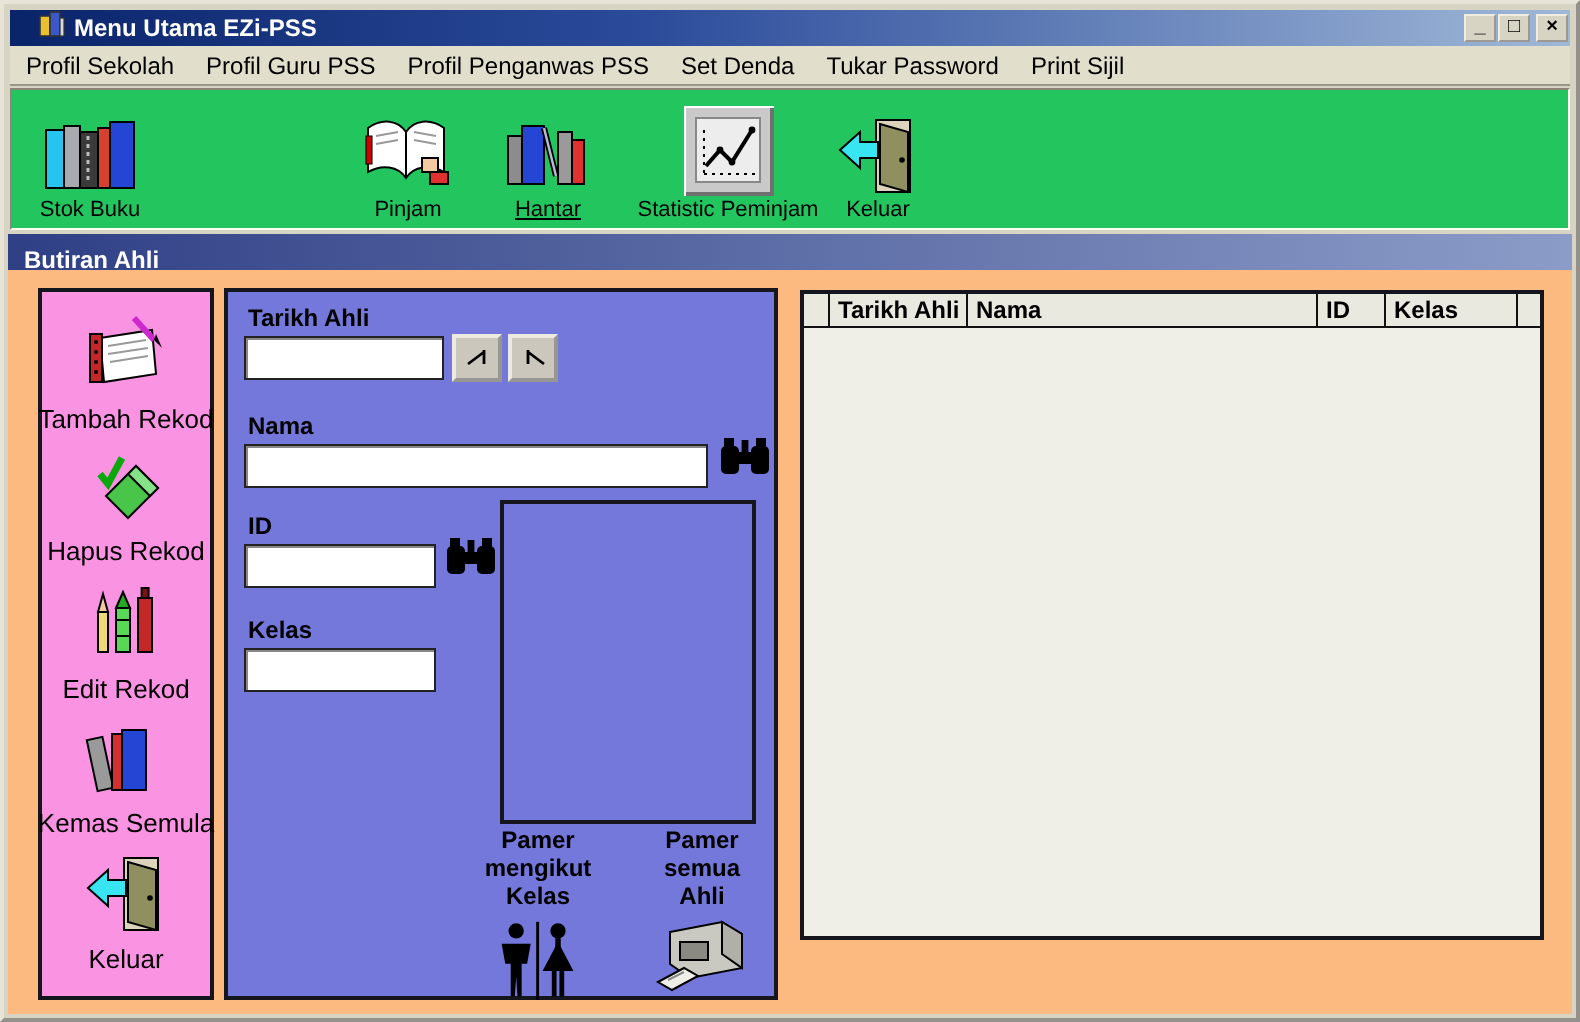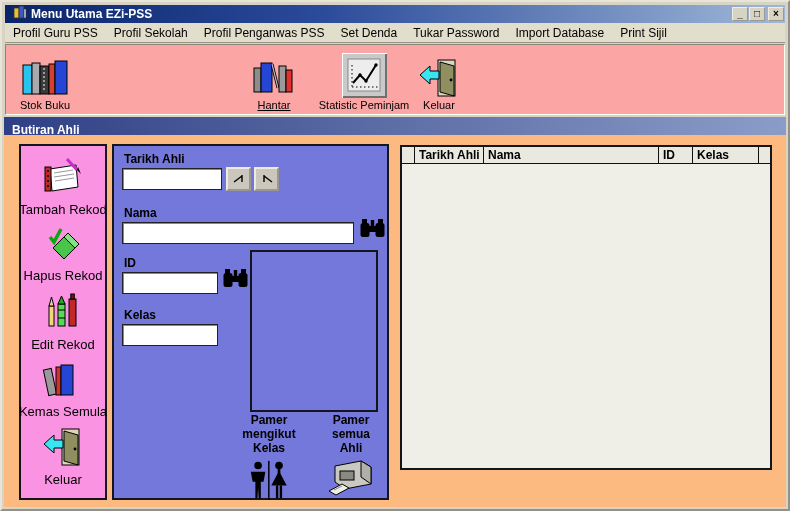--- a/index.html
+++ b/index.html
@@ -2,32 +2,32 @@
 <html><head>
 <meta charset="utf-8">
 <style>
   html,body{margin:0;padding:0;background:#777;}
   *{box-sizing:border-box;font-family:"Liberation Sans",sans-serif;}
   .window{position:relative;width:790px;height:511px;background:#D8D4C4;
     border:2px outset #E8E4D8;overflow:hidden;}
   
   .titlebar{position:absolute;left:3px;top:3px;right:3px;height:18px;
     background:linear-gradient(to right,#0A246A,#2A4A9A 40%,#9FB8D8);
-    display:flex;align-items:center;padding-left:8px;}
+    display:flex;align-items:center;padding-left:14px;}
   .title{color:#fff;font-size:12px;font-weight:bold;margin-left:4px;white-space:nowrap;}
   .controls{margin-left:auto;display:flex;align-items:center;gap:1px;padding-right:1px;}
   .winbtn{width:16px;height:14px;background:#D8D4C4;border:1px outset #F0ECE0;
     font-size:10px;line-height:10px;padding:0;color:#000;font-weight:bold;cursor:default;}
   .winbtn.close{margin-left:2px;}
   
   .menubar{position:absolute;left:3px;top:21px;right:3px;height:20px;background:#E2DECC;
     display:flex;align-items:center;border-bottom:1px solid #9A968A;}
   .menu-item{font-size:12px;color:#000;padding:2px 8px;white-space:nowrap;}
   
-  .toolbar{position:absolute;left:3px;top:42px;right:3px;height:71px;background:#fca5a5;
+  .toolbar{position:absolute;left:3px;top:42px;right:3px;height:71px;background:#22c55e;
     border:1px solid;border-color:#8A8678 #FFFFF4 #FFFFF4 #8A8678;}
   .tool{position:absolute;bottom:3px;display:flex;flex-direction:column;align-items:center;
     justify-content:flex-end;gap:1px;}
   .tlabel{font-size:11px;color:#000;white-space:nowrap;}
   .ticon{display:flex;align-items:flex-end;justify-content:center;}
   
   .section-bar{position:absolute;left:2px;top:115px;right:2px;height:26px;
     background:linear-gradient(to right,#2F3F85,#8C9CC8);display:flex;align-items:center;
     padding-left:8px;}
   .section-title{color:#fff;font-size:12px;font-weight:bold;}
@@ -81,46 +81,61 @@
     </span>
     <span class="title">Menu Utama EZi-PSS</span>
     <span class="controls">
       <button class="winbtn">_</button>
       <button class="winbtn">□</button>
       <button class="winbtn close">×</button>
     </span>
   </div>
 
   <div class="menubar">
+    <span class="menu-item">Profil Sekolah</span>
     <span class="menu-item">Profil Guru PSS</span>
-    <span class="menu-item">Profil Sekolah</span>
     <span class="menu-item">Profil Penganwas PSS</span>
     <span class="menu-item">Set Denda</span>
     <span class="menu-item">Tukar Password</span>
-    <span class="menu-item">Import Database</span>
     <span class="menu-item">Print Sijil</span>
   </div>
 
   <div class="toolbar">
 
     <div class="tool" style="left:6px;width:66px;">
       <span class="ticon">
         <svg width="46" height="38" viewBox="0 0 46 38">
           <rect x="1" y="5" width="9" height="29" fill="#27C4F0" stroke="#000"></rect>
           <rect x="10" y="3" width="8" height="31" fill="#A9A9B0" stroke="#000"></rect>
           <rect x="18" y="6" width="9" height="28" fill="#3A3A3A" stroke="#000"></rect>
           <line x1="22" y1="8" x2="22" y2="32" stroke="#bbb" stroke-width="1.5" stroke-dasharray="2,2"></line>
           <rect x="27" y="4" width="6" height="30" fill="#D64030" stroke="#000"></rect>
           <rect x="33" y="1" width="12" height="33" fill="#2546D4" stroke="#000"></rect>
         </svg>
       </span>
       <span class="tlabel">Stok Buku</span>
     </div>
 
 
+    <div class="tool" style="left:168px;width:60px;">
+      <span class="ticon">
+        <svg width="46" height="40" viewBox="0 0 46 40">
+          <path d="M3 6 C10 1 18 2 22 8 C26 2 34 1 41 6 L41 28 C34 24 26 25 22 31 C18 25 10 24 3 28 Z" fill="#FFFFFF" stroke="#000"></path>
+          <line x1="22" y1="8" x2="22" y2="31" stroke="#000"></line>
+          <line x1="7" y1="10" x2="18" y2="8" stroke="#999"></line>
+          <line x1="7" y1="14" x2="18" y2="12" stroke="#999"></line>
+          <line x1="26" y1="8" x2="37" y2="10" stroke="#999"></line>
+          <line x1="26" y1="12" x2="37" y2="14" stroke="#999"></line>
+          <rect x="2" y="10" width="3" height="14" fill="#C00" stroke="#000" stroke-width="0.5"></rect>
+          <rect x="30" y="21" width="8" height="7" fill="#F2C9A0" stroke="#000"></rect>
+          <rect x="34" y="28" width="9" height="6" fill="#E03030" stroke="#000"></rect>
+        </svg>
+      </span>
+      <span class="tlabel">Pinjam</span>
+    </div>
 
     <div class="tool" style="left:237px;width:62px;text-decoration:underline;">
       <span class="ticon">
         <svg width="44" height="40" viewBox="0 0 44 40">
           <rect x="2" y="10" width="7" height="24" fill="#8C8C8C" stroke="#000"></rect>
           <rect x="9" y="5" width="11" height="29" fill="#2546D4" stroke="#000"></rect>
           <line x1="20" y1="6" x2="26" y2="30" stroke="#000" stroke-width="3"></line>
           <line x1="20" y1="6" x2="26" y2="30" stroke="#B8B8D8" stroke-width="1.2"></line>
           <rect x="27" y="8" width="7" height="26" fill="#9A9A9A" stroke="#000"></rect>
           <rect x="34" y="12" width="6" height="22" fill="#E03030" stroke="#000"></rect>

